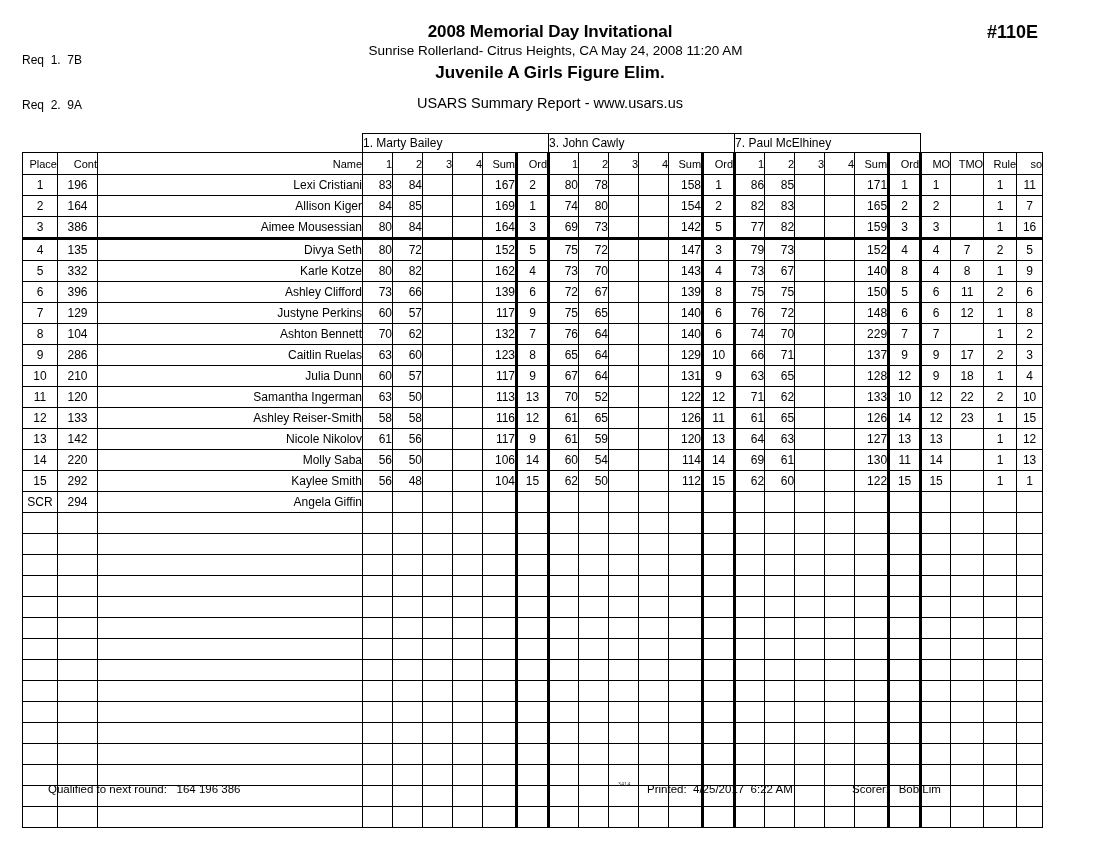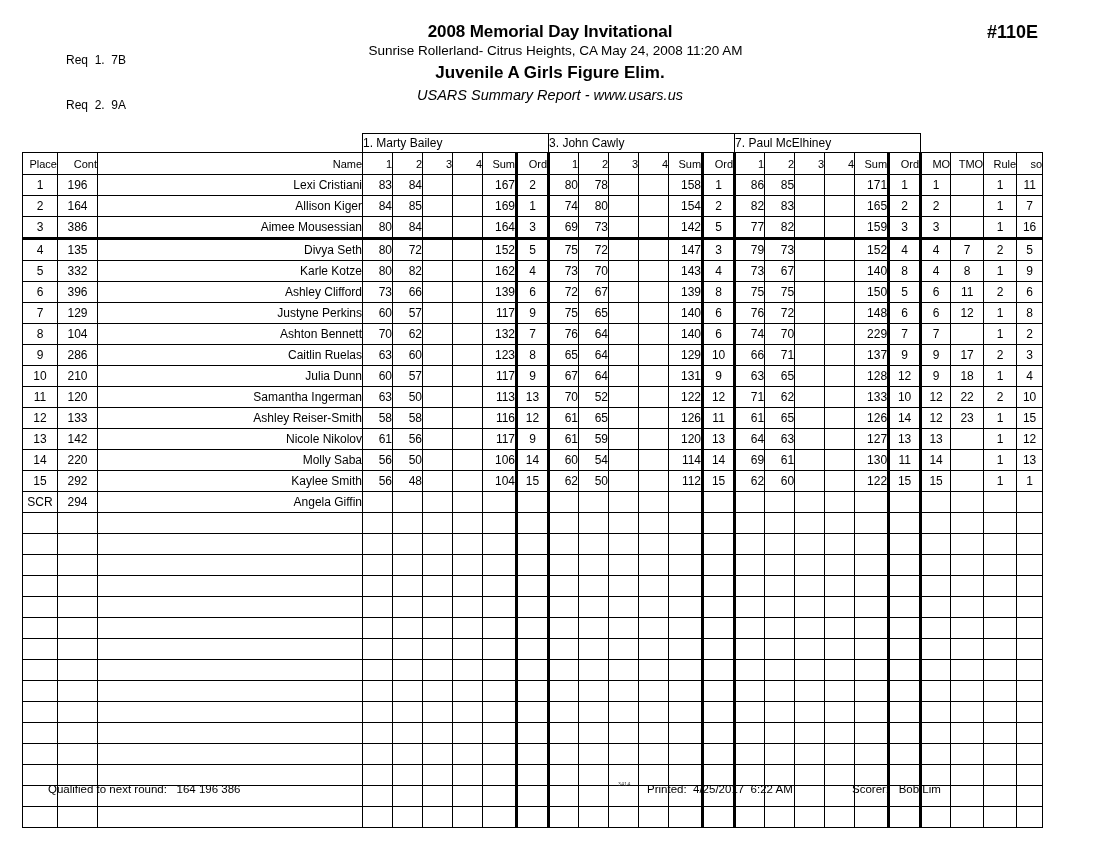--- a/index.html
+++ b/index.html
@@ -18,21 +18,20 @@
   }
 
   
   .req-block {
     position: absolute;
     left: 22px;
     top: 23px;
     font-size: 12px;
     line-height: 15px;
     white-space: pre;
-    margin-left: 44px;
   }
   .req-line { white-space: pre; }
 
   
   .doc-header {
     position: absolute;
     left: 0;
     right: 0;
     top: 22px;
     text-align: center;
@@ -50,22 +49,21 @@
   }
   .event-title {
     font-size: 17px;
     font-weight: bold;
     line-height: 22px;
     margin-top: 2px;
   }
   .report-line {
     font-size: 14.5px;
     line-height: 20px;
-    margin-top: 1px;
-    font-style: italic;
+    margin-top: 9px;
   }
   .event-code {
     position: absolute;
     right: 62px;
     top: 22px;
     font-size: 18px;
     font-weight: bold;
   }
 
   

